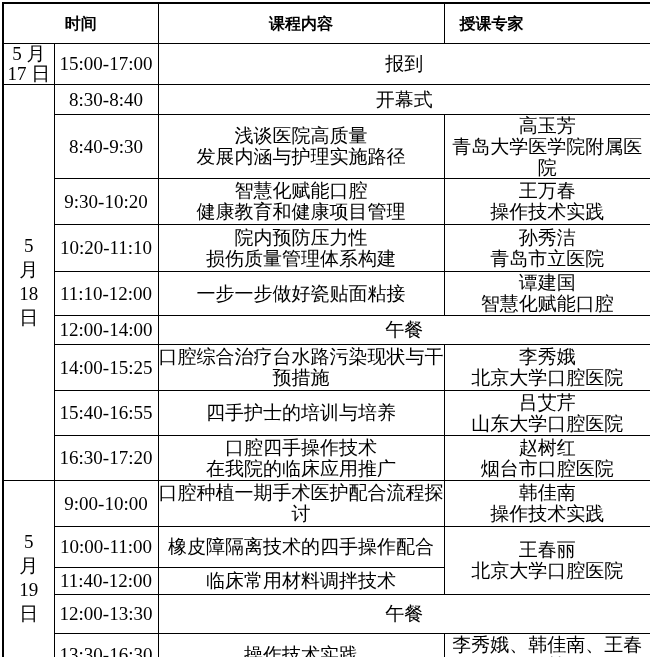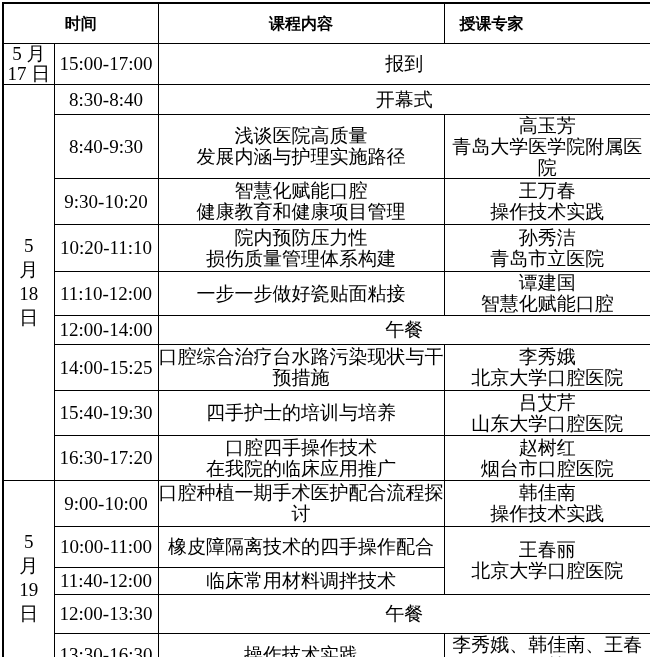--- a/index.html
+++ b/index.html
@@ -119,21 +119,21 @@
       <td class="time-cell">12:00-14:00</td>
       <td colspan="2">午餐</td>
     </tr>
     <tr style="height:46px">
       <td class="time-cell">14:00-15:25</td>
       <td>口腔综合治疗台水路污染现状与干预措施</td>
       <td>李秀娥
 北京大学口腔医院</td>
     </tr>
     <tr style="height:45px">
-      <td class="time-cell">15:40-19:30</td>
+      <td class="time-cell">15:40-16:55</td>
       <td>四手护士的培训与培养</td>
       <td>吕艾芹
 山东大学口腔医院</td>
     </tr>
     <tr style="height:45px">
       <td class="time-cell">16:30-17:20</td>
       <td>口腔四手操作技术
 在我院的临床应用推广</td>
       <td>赵树红
 烟台市口腔医院</td>

